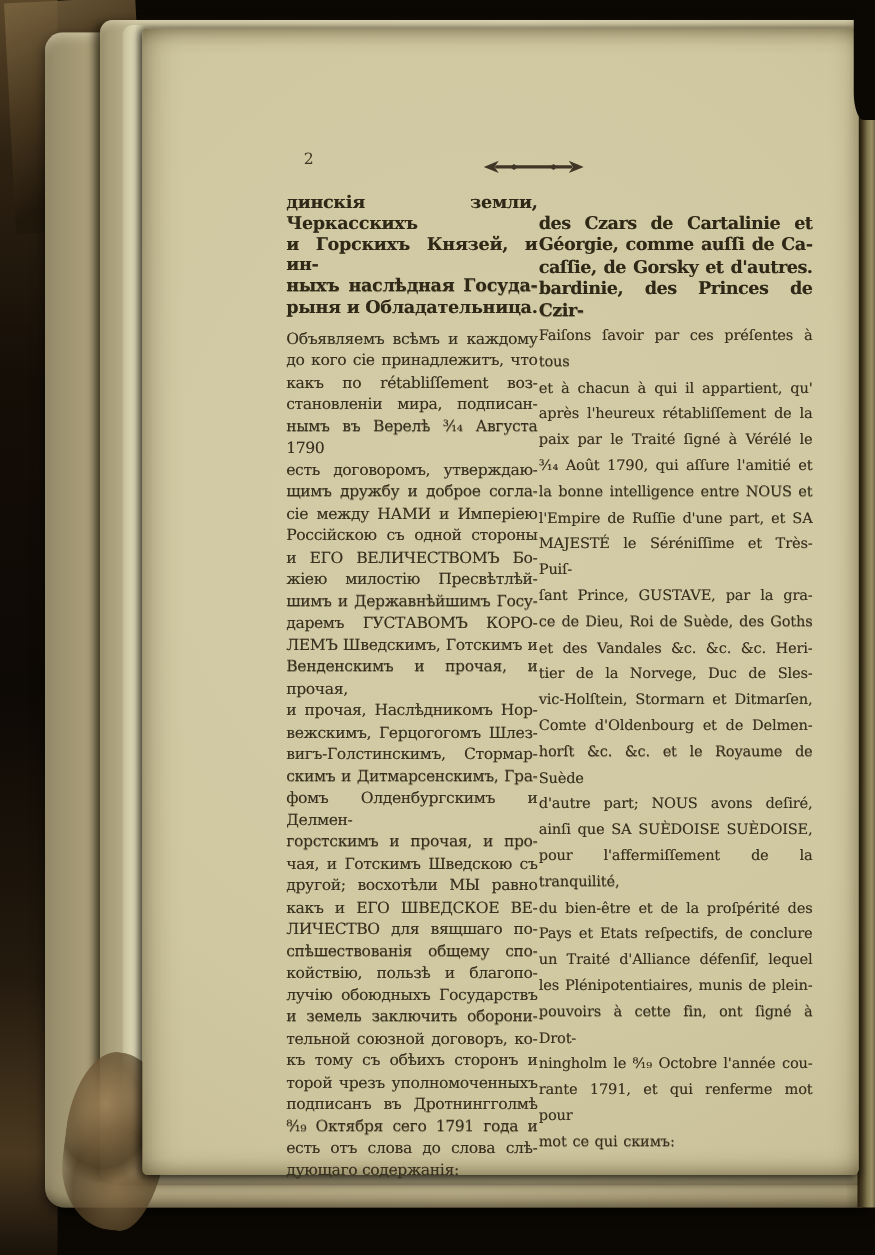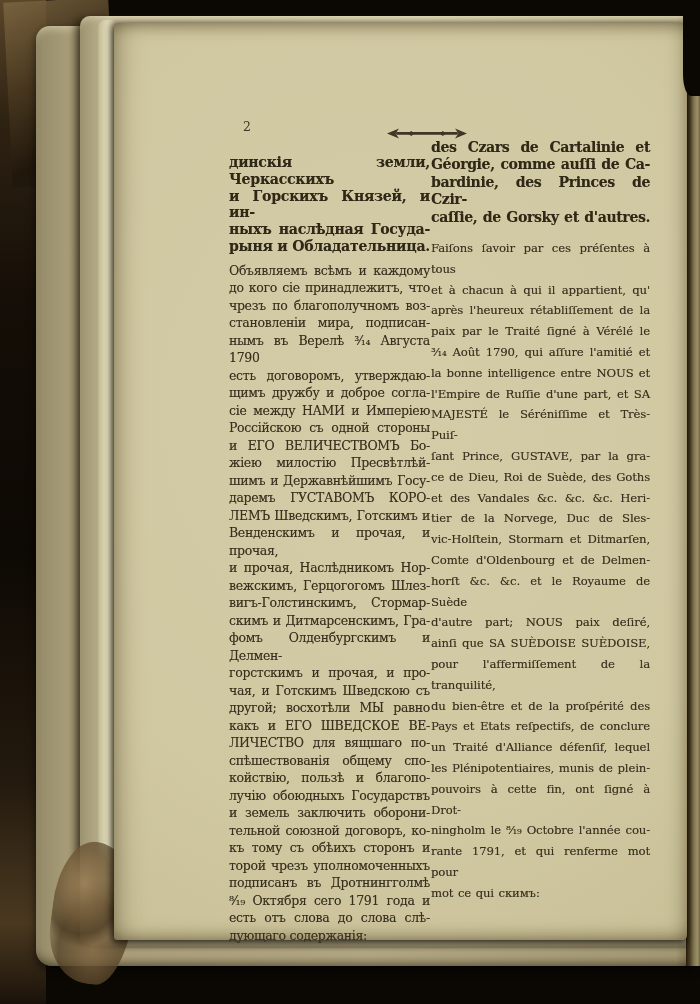--- a/index.html
+++ b/index.html
@@ -83,31 +83,31 @@
   .page-number {
     position:absolute; left:129px; top:96px;
     font-size:12.5px; color:#3c3422;
   }
   .ornament {
     position:absolute; left:273px; top:104px; width:80px; height:13px;
   }
 
   .col { position:absolute; color:#38301f; text-shadow:0.2px 0.2px 0.35px rgba(56,46,26,.45); }
   .col-ru { left:115px;  top:131px; width:201px; }
-  .col-fr { left:317px; top:116px; width:219px; }
+  .col-fr { left:317px; top:148px; width:219px; }
 
   .tl { text-align:justify; text-align-last:justify; }
   .tl.last { text-align-last:left; }
 
   .ru-lead .tl { font-weight:700; font-size:14px;  line-height:16.8px; letter-spacing:-0.2px; color:#2f2817; }
   .ru-body    { margin-top:7px; }
   .ru-body .tl { font-size:12.4px; line-height:17.5px; letter-spacing:-0.25px; }
 
   .fr-lead .tl { font-weight:700; font-size:14px;  line-height:17.4px; letter-spacing:-0.35px; color:#2f2817; }
-  .fr-body    { margin-top:12px; }
+  .fr-body    { margin-top:0; }
   .fr-body .tl { font-size:11.6px; line-height:20.8px; letter-spacing:-0.1px; word-spacing:1px; }
 </style>
 </head>
 <body>
 
 <div class="layer spine-left"></div>
 <div class="layer spine-texture-top"></div>
 <div class="layer leafstack-2"></div>
 <div class="layer leafstack-1"></div>
 <div class="layer highlight-strip"></div>
@@ -131,21 +131,21 @@
   <div class="col col-ru">
     <div class="ru-lead">
         <div class="tl">динскія земли, Черкасскихъ</div>
         <div class="tl">и Горскихъ Князей, и ин-</div>
         <div class="tl">ныхъ наслѣдная Госуда-</div>
         <div class="tl">рыня и Обладательница.</div>
       </div>
     <div class="ru-body">
         <div class="tl">Объявляемъ всѣмъ и каждому</div>
         <div class="tl">до кого сіе принадлежитъ, что</div>
-        <div class="tl">чрезъ по благополучномъ воз-</div>
+        <div class="tl">какъ по rétabliſſement воз-</div>
         <div class="tl">становленіи мира, подписан-</div>
         <div class="tl">нымъ въ Верелѣ ³⁄₁₄ Августа 1790</div>
         <div class="tl">есть договоромъ, утверждаю-</div>
         <div class="tl">щимъ дружбу и доброе согла-</div>
         <div class="tl">сіе между НАМИ и Имперіею</div>
         <div class="tl">Россійскою съ одной стороны</div>
         <div class="tl">и ЕГО ВЕЛИЧЕСТВОМЪ Бо-</div>
         <div class="tl">жіею милостію Пресвѣтлѣй-</div>
         <div class="tl">шимъ и Державнѣйшимъ Госу-</div>
         <div class="tl">даремъ ГУСТАВОМЪ КОРО-</div>
@@ -172,40 +172,40 @@
         <div class="tl">⁸⁄₁₉ Октября сего 1791 года и</div>
         <div class="tl">есть отъ слова до слова слѣ-</div>
         <div class="tl last">дующаго содержанія:</div>
       </div>
   </div>
 
   <div class="col col-fr">
     <div class="fr-lead">
         <div class="tl">des Czars de Cartalinie et</div>
         <div class="tl">Géorgie, comme auſſi de Ca-</div>
+        <div class="tl">caſſie, de Gorsky et d'autres.</div>
         <div class="tl">bardinie, des Princes de Czir-</div>
-        <div class="tl">caſſie, de Gorsky et d'autres.</div>
       </div>
     <div class="fr-body">
         <div class="tl">Faiſons ſavoir par ces préſentes à tous</div>
         <div class="tl">et à chacun à qui il appartient, qu'</div>
         <div class="tl">après l'heureux rétabliſſement de la</div>
         <div class="tl">paix par le Traité ſigné à Vérélé le</div>
         <div class="tl">³⁄₁₄ Août 1790, qui aſſure l'amitié et</div>
         <div class="tl">la bonne intelligence entre NOUS et</div>
         <div class="tl">l'Empire de Ruſſie d'une part, et SA</div>
         <div class="tl">MAJESTÉ le Séréniſſime et Très-Puiſ-</div>
         <div class="tl">ſant Prince, GUSTAVE, par la gra-</div>
         <div class="tl">ce de Dieu, Roi de Suède, des Goths</div>
         <div class="tl">et des Vandales &amp;c. &amp;c. &amp;c. Heri-</div>
         <div class="tl">tier de la Norvege, Duc de Sles-</div>
         <div class="tl">vic-Holſtein, Stormarn et Ditmarſen,</div>
         <div class="tl">Comte d'Oldenbourg et de Delmen-</div>
         <div class="tl">horſt &amp;c. &amp;c. et le Royaume de Suède</div>
-        <div class="tl">d'autre part; NOUS paix deſiré,</div>
+        <div class="tl">d'autre part; NOUS avons deſiré,</div>
         <div class="tl">ainſi que SA SUÈDOISE SUÈDOISE,</div>
         <div class="tl">pour l'affermiſſement de la tranquilité,</div>
         <div class="tl">du bien-être et de la proſpérité des</div>
         <div class="tl">Pays et Etats reſpectifs, de conclure</div>
         <div class="tl">un Traité d'Alliance défenſif, lequel</div>
         <div class="tl">les Plénipotentiaires, munis de plein-</div>
         <div class="tl">pouvoirs à cette fin, ont ſigné à Drot-</div>
         <div class="tl">ningholm le ⁸⁄₁₉ Octobre l'année cou-</div>
         <div class="tl">rante 1791, et qui renferme mot pour</div>
         <div class="tl last">mot ce qui скимъ:</div>

